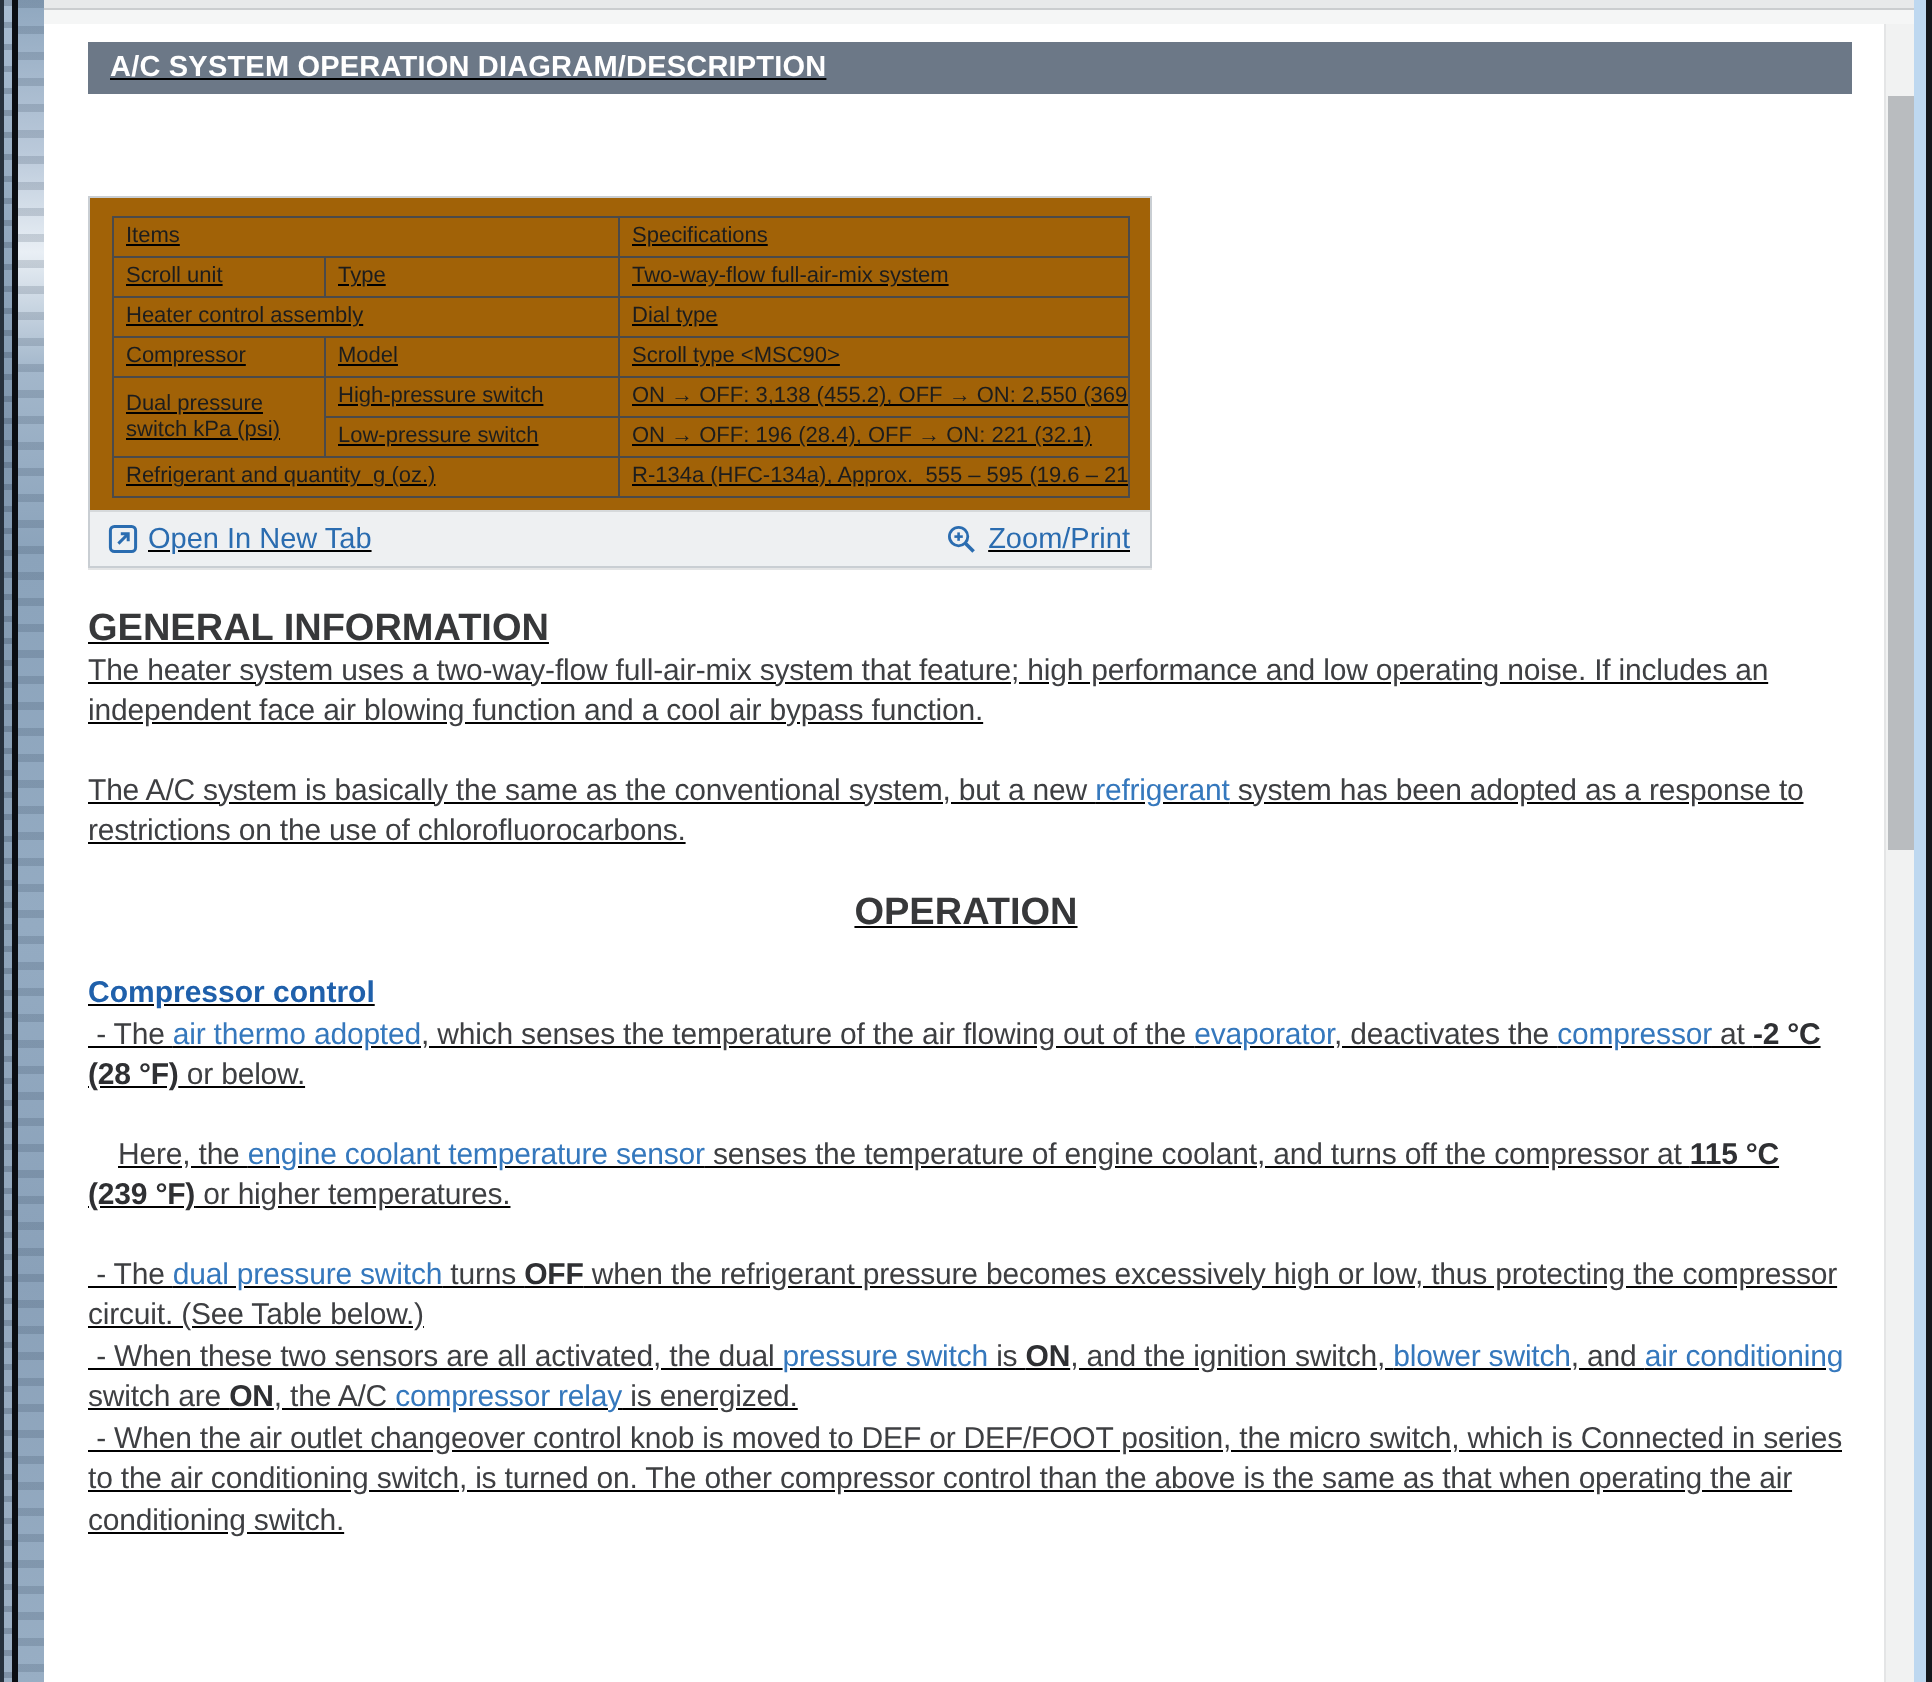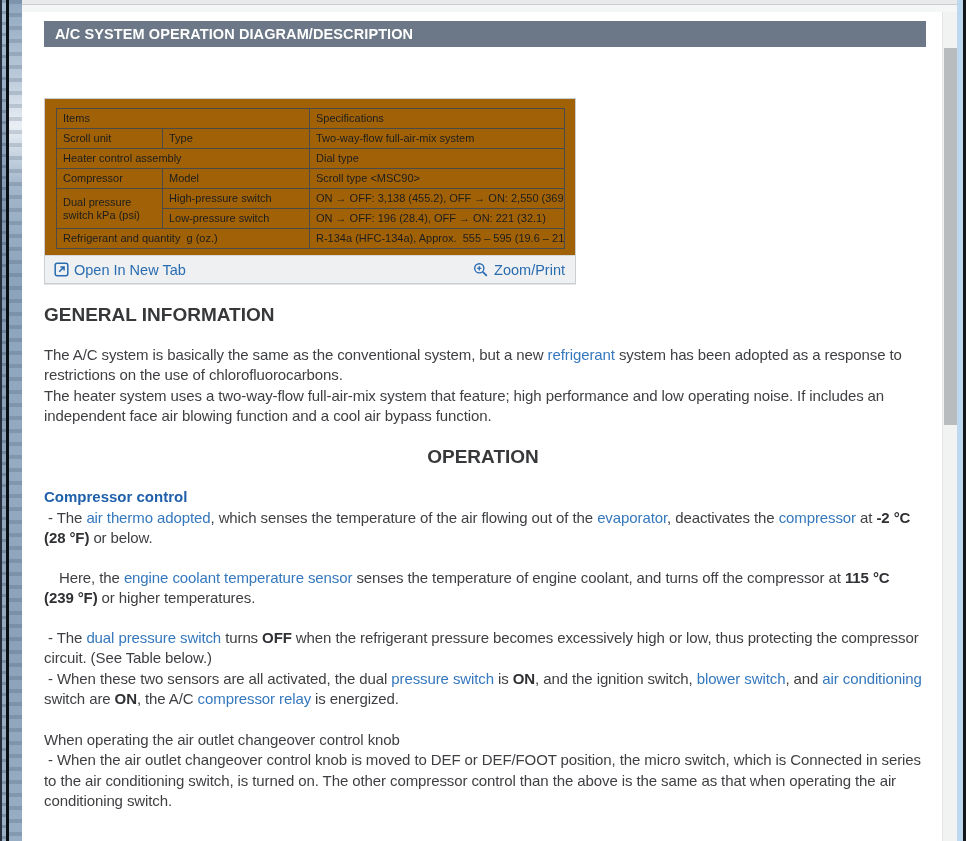--- a/index.html
+++ b/index.html
@@ -26,21 +26,21 @@
 
   #right-strip{position:absolute;left:957px;top:0;width:9px;height:841px;
     background:linear-gradient(to right,#bed8f0 0,#bed8f0 6px,#14171b 6px,#14171b 9px);}
 
   
   #scrollbar{position:absolute;left:942px;top:12px;width:15px;height:829px;background:#f1f2f2;border-left:1px solid #e4e5e6;box-sizing:border-box;}
   #scroll-thumb{position:absolute;left:1px;top:36px;width:13px;height:377px;background:#b9bcbf;}
 
   
   #content{position:absolute;left:22px;top:12px;width:920px;height:829px;background:#fff;
-    padding:9px 5px 0 22px;box-sizing:border-box;overflow:hidden;}
+    padding:9px 5px 0 22px;box-sizing:border-box;overflow:hidden;text-decoration:underline;}
 
   #title-bar{width:882px;height:26px;background:#6c7887;color:#ffffff;
     font-size:14.5px;font-weight:bold;line-height:26px;padding-left:11px;box-sizing:border-box;
     letter-spacing:.1px;}
 
   
   #media{width:532px;margin-top:51px;border:1px solid #c9ced3;box-sizing:border-box;background:#a16207;box-shadow:0 1px 0 #e4e5e6;}
   #scan{padding:9px 10px 6px 11px;}
   #spec-table{border-collapse:collapse;width:508px;table-layout:fixed;
     font-size:11px;line-height:13px;color:#1d1d1d;}
@@ -141,28 +141,27 @@
           <line x1="6.3" y1="4.2" x2="6.3" y2="8.4" stroke="#2a6cb0" stroke-width="1.3"></line>
           <line x1="4.2" y1="6.3" x2="8.4" y2="6.3" stroke="#2a6cb0" stroke-width="1.3"></line>
           <line x1="9.8" y1="9.8" x2="13.8" y2="13.8" stroke="#2a6cb0" stroke-width="1.8"></line>
         </svg>
         <span>Zoom/Print</span>
       </a>
     </div>
   </div>
 
   <div class="blk h" id="b1">GENERAL INFORMATION</div>
+  <div class="blk p" id="b2"><span>The heater system uses a two-way-flow full-air-mix system that feature; high performance and low operating noise. If includes an independent face air blowing function and a cool air bypass function.</span></div>
   <div class="blk p" id="b3"><span>The A/C system is basically the same as the conventional system, but a new </span><span class="link">refrigerant</span><span> system has been adopted as a response to restrictions on the use of chlorofluorocarbons.</span></div>
-  <div class="blk p" id="b2"><span>The heater system uses a two-way-flow full-air-mix system that feature; high performance and low operating noise. If includes an independent face air blowing function and a cool air bypass function.</span></div>
   <div class="blk h" id="b4">OPERATION</div>
   <div class="blk hl" id="b5">Compressor control</div>
   <div class="blk p" id="b7"><span>&nbsp;- The </span><span class="link">air thermo adopted</span><span>, which senses the temperature of the air flowing out of the </span><span class="link">evaporator</span><span>, deactivates the </span><span class="link">compressor</span><span> at </span><span class="b">-2 °C (28 °F)</span><span> or below.</span></div>
   <div class="blk p" id="b8"><span>Here, the </span><span class="link">engine coolant temperature sensor</span><span> senses the temperature of engine coolant, and turns off the compressor at </span><span class="b">115 °C (239 °F)</span><span> or higher temperatures.</span></div>
   <div class="blk p" id="b9"><span>&nbsp;- The </span><span class="link">dual pressure switch</span><span> turns </span><span class="b">OFF</span><span> when the refrigerant pressure becomes excessively high or low, thus protecting the compressor circuit. (See Table below.)</span></div>
   <div class="blk p" id="b10"><span>&nbsp;- When these two sensors are all activated, the dual </span><span class="link">pressure switch</span><span> is </span><span class="b">ON</span><span>, and the ignition switch, </span><span class="link">blower switch</span><span>, and </span><span class="link">air conditioning</span><span> switch are </span><span class="b">ON</span><span>, the A/C </span><span class="link">compressor relay</span><span> is energized.</span></div>
-  <div class="blk p" id="b11"><span>When operating the air outlet changeover control knob</span></div>
   <div class="blk p" id="b12"><span>&nbsp;- When the air outlet changeover control knob is moved to DEF or DEF/FOOT position, the micro switch, which is Connected in series to the air conditioning switch, is turned on. The other compressor control than the above is the same as that when operating the air conditioning switch.</span></div>
 
 </div>
 
 <div id="scrollbar">
   <div id="scroll-thumb"></div>
 </div>
 
 </body></html>

